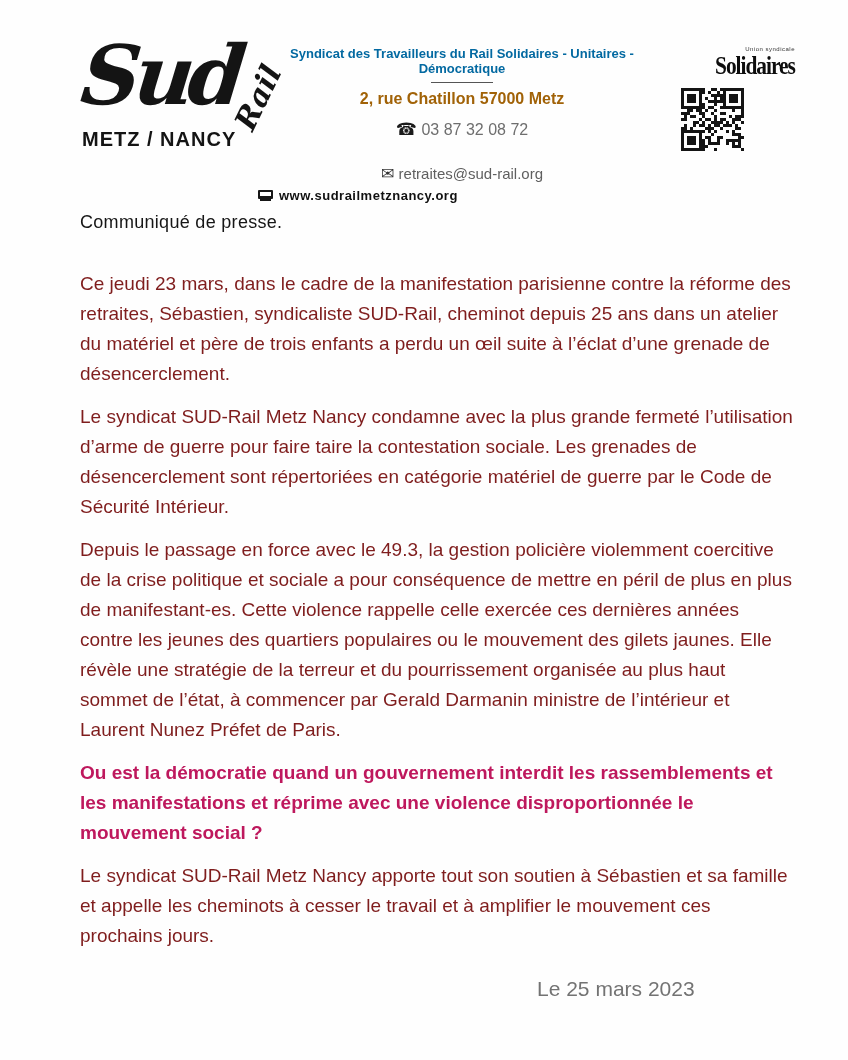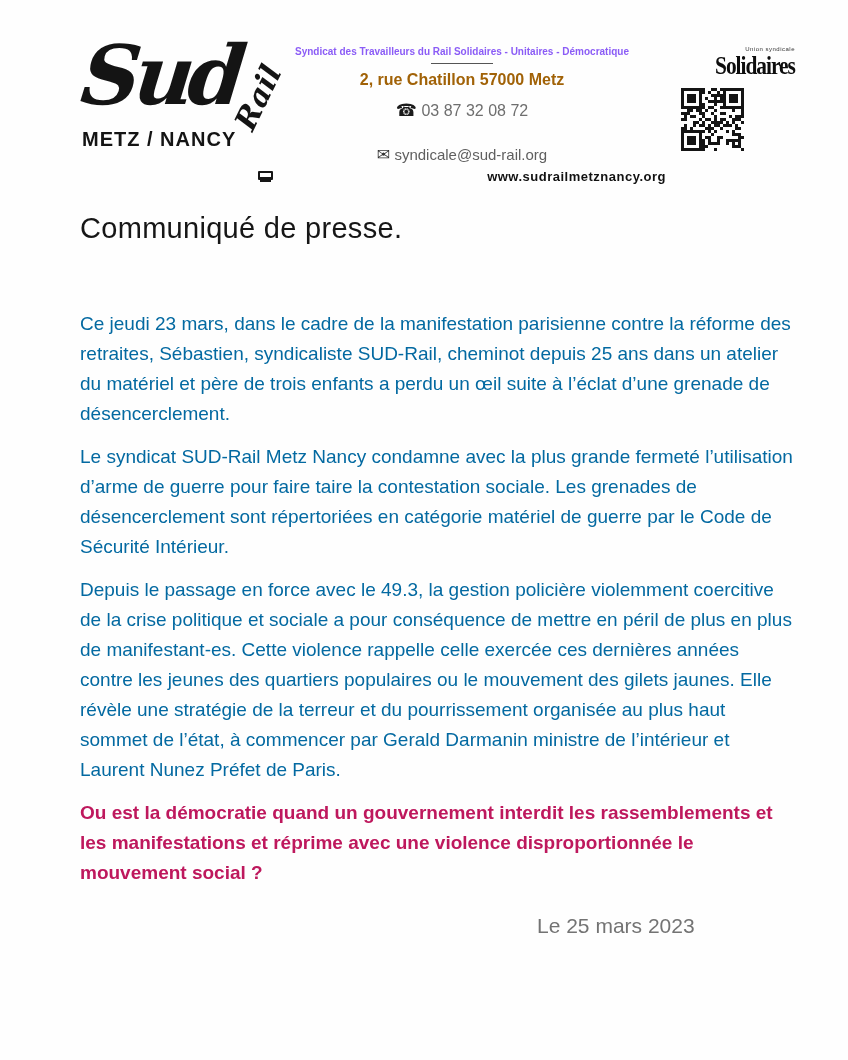--- a/index.html
+++ b/index.html
@@ -35,48 +35,48 @@
     transform-origin:center;
   }
   .logo-region {
     margin-top:10px;
     font-weight:bold;
     font-size:20px; letter-spacing:1px;
     white-space:nowrap;
   }
 
   .contact { position:absolute; left:258px; top:46px; width:408px; text-align:center; }
-  .org-line { font-size:10px; font-weight:bold; color:#8b5cf6; }
+  .org-line { font-size:13px; font-weight:bold; color:#0369a1; }
   .org-rule { width:62px; border-top:1.5px solid #555; margin:6px auto 7px auto; }
   .address  { font-size:16px; font-weight:bold; color:#a16207; }
   .phone-line { font-size:16px; color:#6e6e6e; margin-top:11px; }
   .phone-line .glyph { color:#1b1b1b; font-size:17px; }
   .email-line { font-size:15px; color:#5f5f5f; margin-top:24px; }
   .email-line .glyph { color:#333; font-size:16px; }
   .web-line  { font-size:13px; font-weight:bold; color:#111; margin-top:5px;
-               display:flex; align-items:center; justify-content:space-between; gap:6px; letter-spacing:0.5px;}
+               display:flex; align-items:center; justify-content:flex-start; gap:6px; letter-spacing:0.5px;}
   .monitor { display:inline-block; width:15px; height:11px; position:relative; }
   .monitor .scr { position:absolute; left:0; top:0; width:15px; height:9px; background:#161616; border-radius:1px; }
   .monitor .scr::after{ content:""; position:absolute; left:2px; top:2px; width:11px; height:4px; background:#fefefe; }
   .monitor .base{ position:absolute; left:2px; bottom:0; width:11px; height:2px; background:#161616; }
 
   .solidaires-block { position:absolute; left:715px; top:46px; width:80px; text-align:left; color:#0d0d0d; }
   .solidaires-top { font-size:6px; letter-spacing:0.5px; text-align:right; color:#333; }
   .solidaires-word {
     font-family:"Liberation Serif", serif;
     font-weight:bold; font-size:21px; letter-spacing:-1px;
     transform:scale(1.02,1.15); transform-origin:left top;
     display:inline-block;
   }
   .qr { position:absolute; left:681px; top:88px; width:63px; height:63px; }
 
   
   .doc-body { position:absolute; left:80px; top:212px; width:716px; }
-  .doc-title { font-size:29px; font-weight:normal; color:#161616; margin-bottom:64px; letter-spacing:0.3px; }
-  .doc-body p { font-size:19px; line-height:30px; margin-bottom:13px; color:#0369a1; }
+  .doc-title { font-size:18px; font-weight:normal; color:#161616; margin-bottom:36px; letter-spacing:0.3px; }
+  .doc-body p { font-size:19px; line-height:30px; margin-bottom:13px; color:#7f1d1d; }
   .doc-body p.bold { font-weight:bold; color:#be185d; }
   .doc-date { margin-top:26px; padding-left:457px; font-size:21px; color:#737373; white-space:nowrap; }
 </style>
 </head>
 <body>
 
 <div class="page">
 
   <div class="letterhead">
 
@@ -89,21 +89,21 @@
     <div class="contact">
       <div class="org-line">Syndicat des Travailleurs du Rail Solidaires - Unitaires - Démocratique</div>
       <div class="org-rule"></div>
       <div class="address">2, rue Chatillon 57000 Metz</div>
       <div class="phone-line">
         <span class="glyph">☎</span>
         <span>03 87 32 08 72</span>
       </div>
       <div class="email-line">
         <span class="glyph">✉</span>
-        <span>syndicale@sud-rail.org</span>
+        <span>retraites@sud-rail.org</span>
       </div>
       <div class="web-line">
         <span class="monitor">
             <span class="scr"></span>
             <span class="base"></span>
           </span>
         <span>www.sudrailmetznancy.org</span>
       </div>
     </div>
 
@@ -346,17 +346,18 @@
       </svg>
   </div>
 
   <div class="doc-body">
     <div class="doc-title">Communiqué de presse.</div>
 
     <p>Ce jeudi 23 mars, dans le cadre de la manifestation parisienne contre la réforme des retraites, Sébastien, syndicaliste SUD-Rail, cheminot depuis 25 ans dans un atelier du matériel et père de trois enfants a perdu un œil suite à l’éclat d’une grenade de désencerclement.</p>
     <p>Le syndicat SUD-Rail Metz Nancy condamne avec la plus grande fermeté l’utilisation d’arme de guerre pour faire taire la contestation sociale. Les grenades de désencerclement sont répertoriées en catégorie matériel de guerre par le Code de Sécurité Intérieur.</p>
     <p>Depuis le passage en force avec le 49.3, la gestion policière violemment coercitive de la crise politique et sociale a pour conséquence de mettre en péril de plus en plus de manifestant-es. Cette violence rappelle celle exercée ces dernières années contre les jeunes des quartiers populaires ou le mouvement des gilets jaunes. Elle révèle une stratégie de la terreur et du pourrissement organisée au plus haut sommet de l’état, à commencer par Gerald Darmanin ministre de l’intérieur et Laurent Nunez Préfet de Paris.</p>
     <p class="bold">Ou est la démocratie quand un gouvernement interdit les rassemblements et les manifestations et réprime avec une violence disproportionnée le mouvement social ?</p>
+    <p>Le syndicat SUD-Rail Metz Nancy apporte tout son soutien à Sébastien et sa famille et appelle les cheminots à cesser le travail et à amplifier le mouvement ces prochains jours.</p>
 
     <div class="doc-date">Le 25 mars 2023</div>
   </div>
 
 </div>
 
 </body></html>

